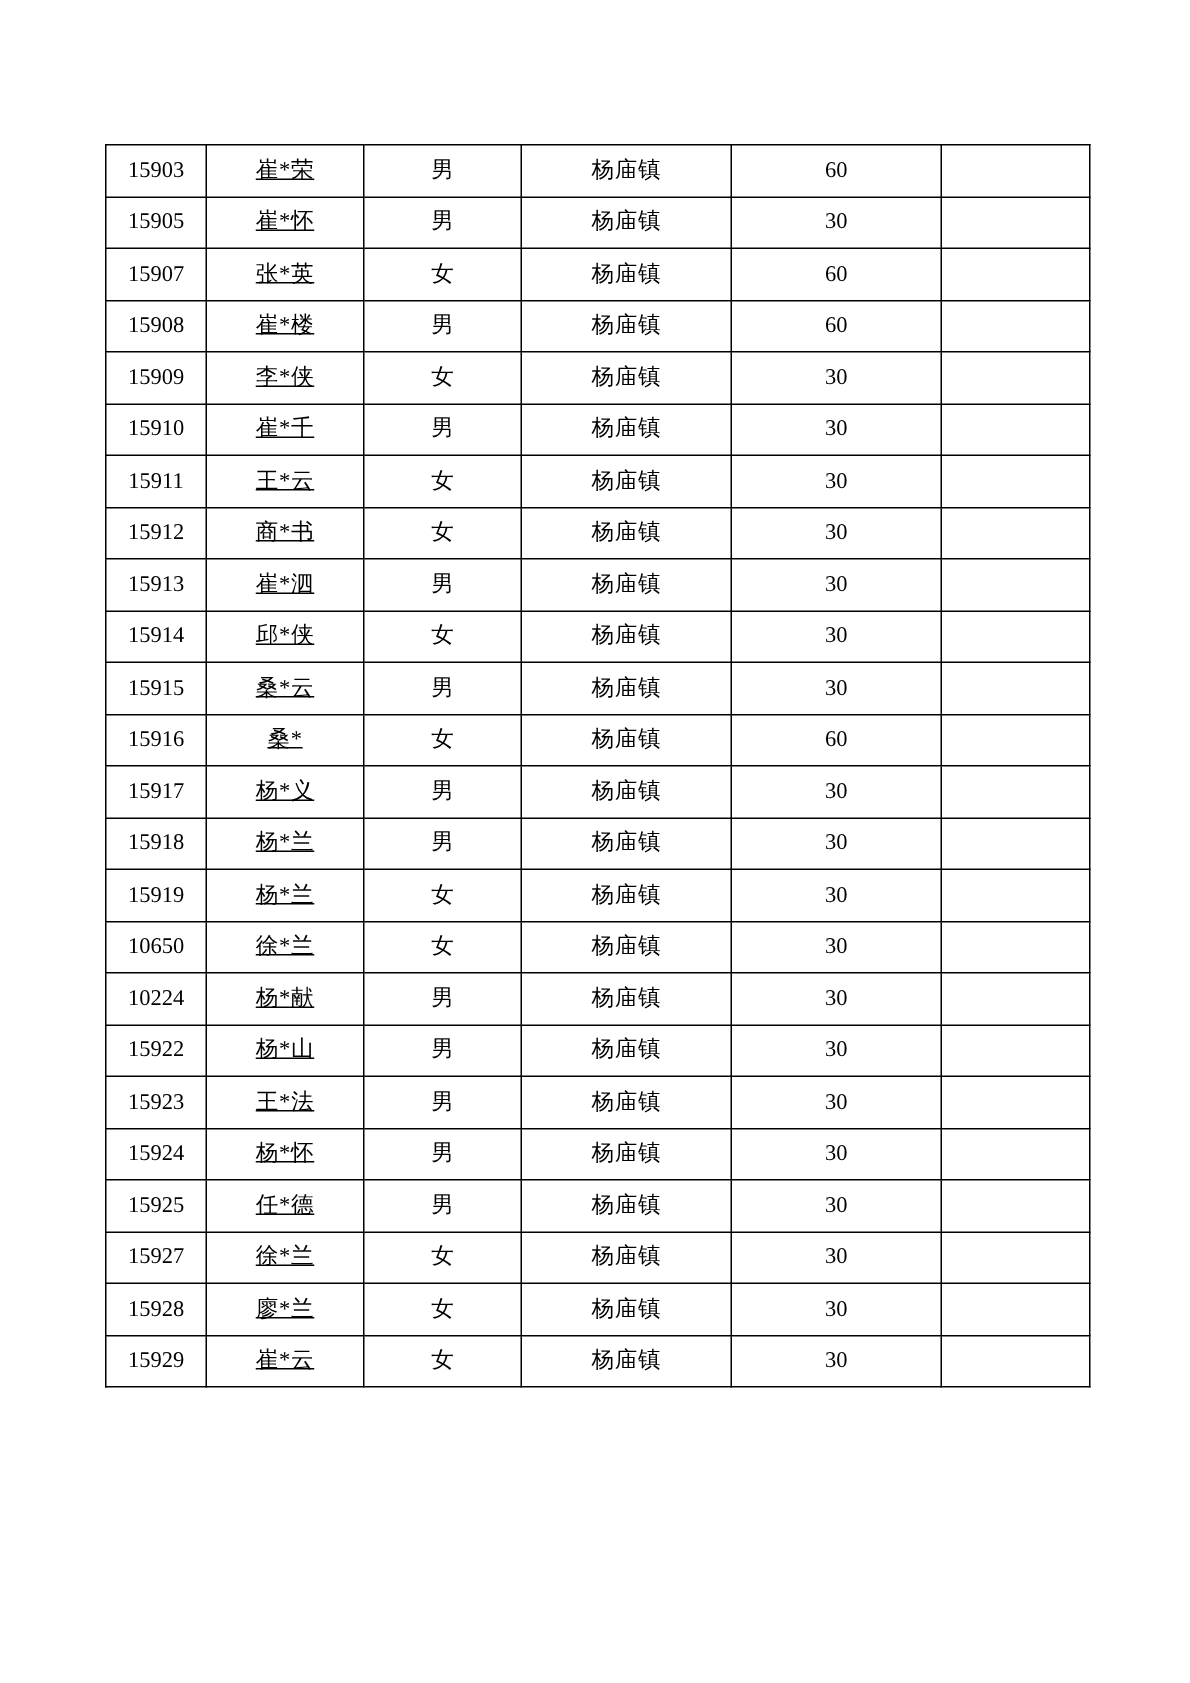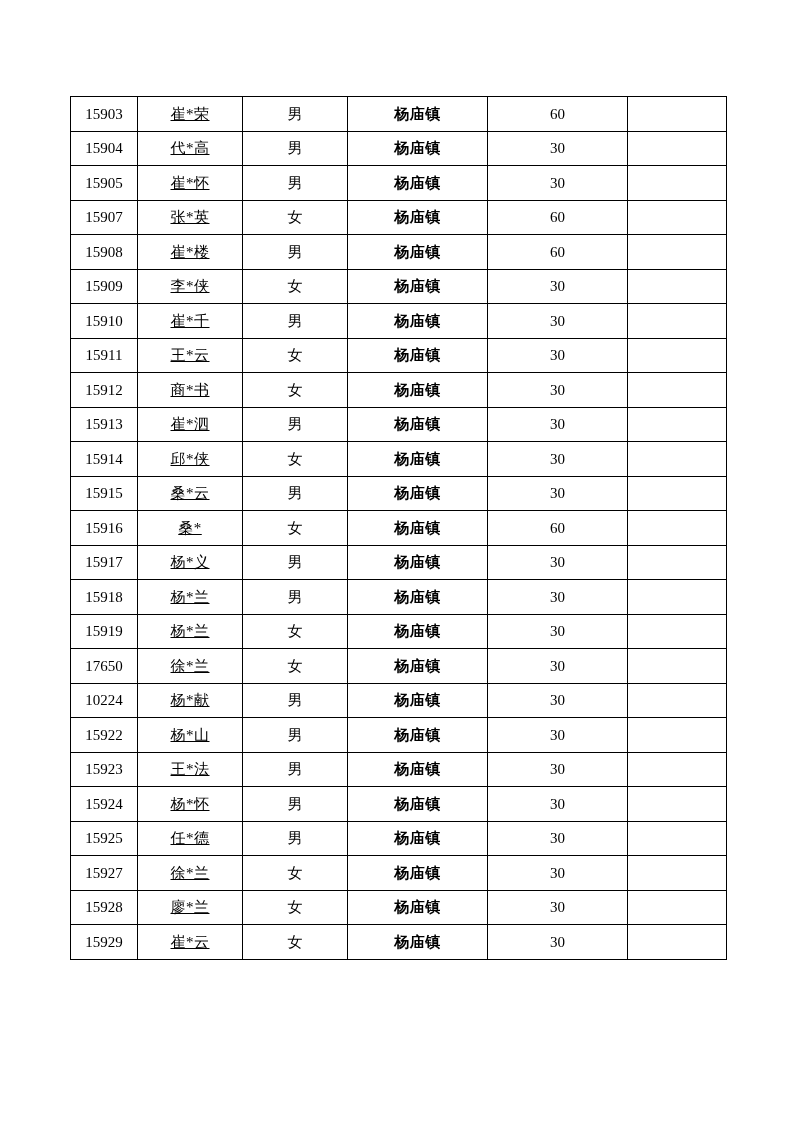--- a/index.html
+++ b/index.html
@@ -54,21 +54,20 @@
     font-size: 15.5px;
     letter-spacing: 0.5px;
     text-decoration: underline;
   }
   td.gender {
     font-size: 15.5px;
   }
   td.town {
     font-size: 15.5px;
     letter-spacing: 0.5px;
-    font-weight: bold;
   }
   td.amount {
     font-size: 15px;
   }
   td.blank {
     font-size: 15px;
   }
 </style>
 </head>
 <body>
@@ -87,28 +86,20 @@
       <tbody id="roster-body">
           <tr>
             <td class="num">15903</td>
             <td class="name">崔*荣</td>
             <td class="gender">男</td>
             <td class="town">杨庙镇</td>
             <td class="amount">60</td>
             <td class="blank"></td>
           </tr>
           <tr>
-            <td class="num">15904</td>
-            <td class="name">代*高</td>
-            <td class="gender">男</td>
-            <td class="town">杨庙镇</td>
-            <td class="amount">30</td>
-            <td class="blank"></td>
-          </tr>
-          <tr>
             <td class="num">15905</td>
             <td class="name">崔*怀</td>
             <td class="gender">男</td>
             <td class="town">杨庙镇</td>
             <td class="amount">30</td>
             <td class="blank"></td>
           </tr>
           <tr>
             <td class="num">15907</td>
             <td class="name">张*英</td>
@@ -207,21 +198,21 @@
           </tr>
           <tr>
             <td class="num">15919</td>
             <td class="name">杨*兰</td>
             <td class="gender">女</td>
             <td class="town">杨庙镇</td>
             <td class="amount">30</td>
             <td class="blank"></td>
           </tr>
           <tr>
-            <td class="num">17650</td>
+            <td class="num">10650</td>
             <td class="name">徐*兰</td>
             <td class="gender">女</td>
             <td class="town">杨庙镇</td>
             <td class="amount">30</td>
             <td class="blank"></td>
           </tr>
           <tr>
             <td class="num">10224</td>
             <td class="name">杨*献</td>
             <td class="gender">男</td>

